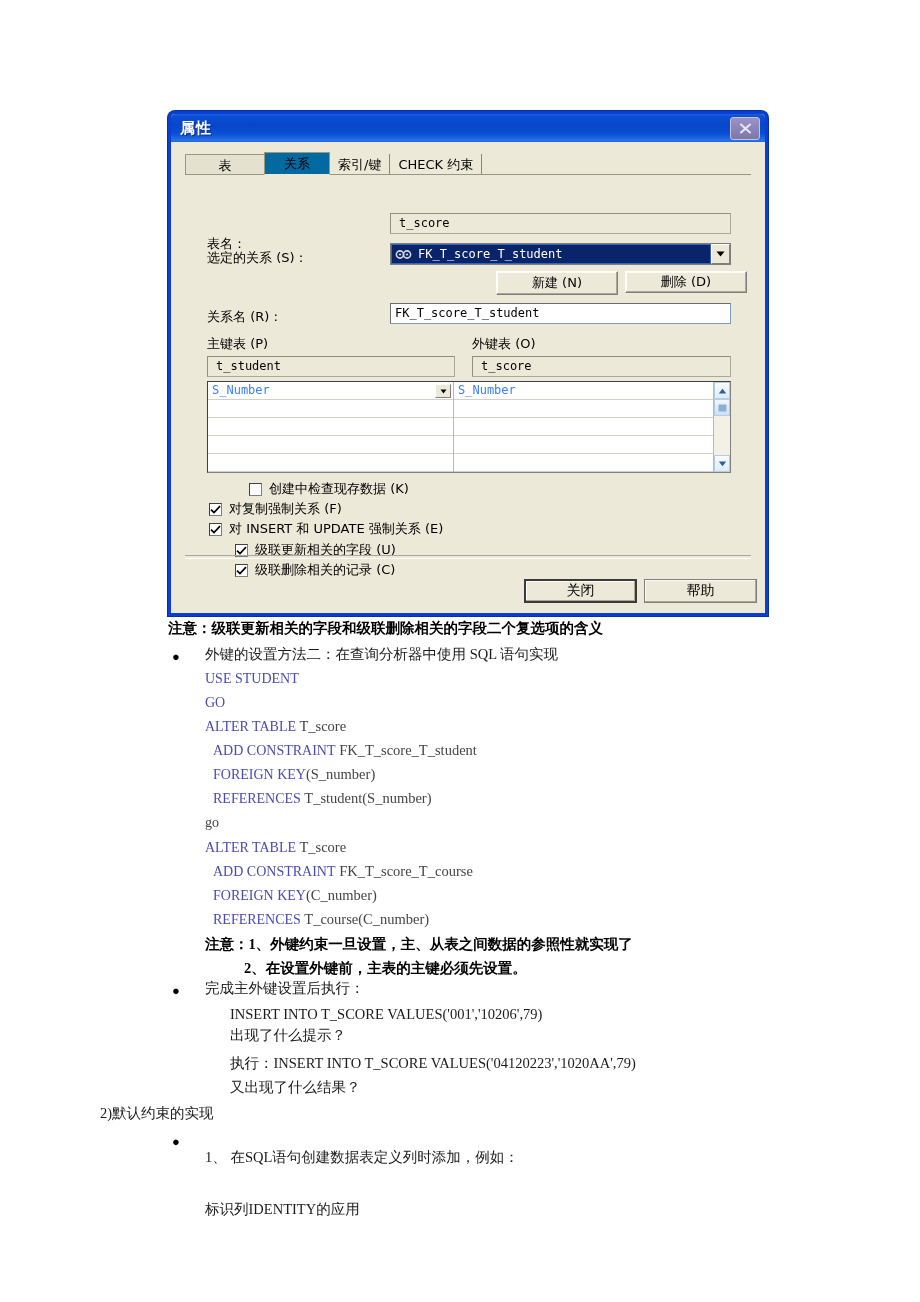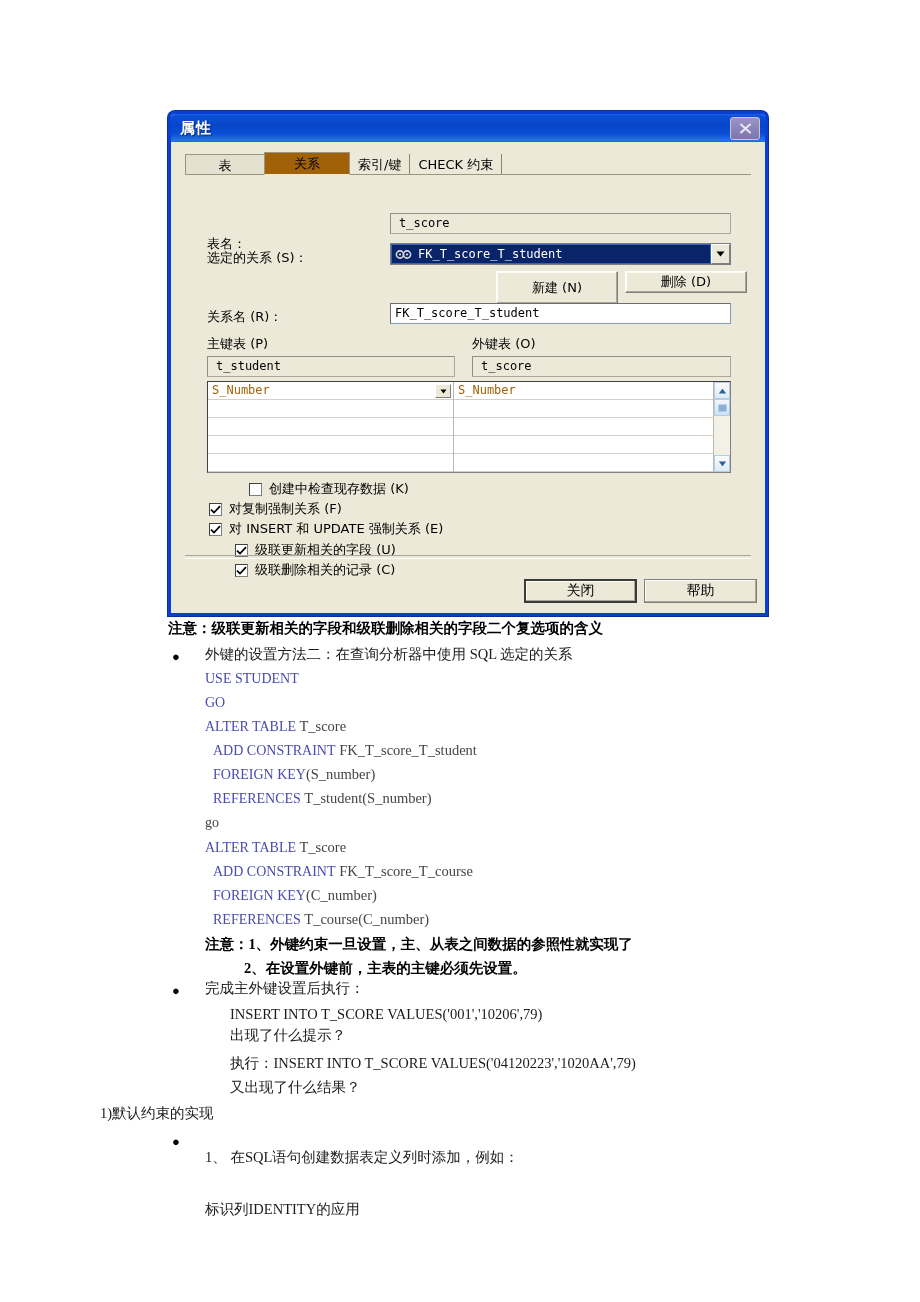--- a/index.html
+++ b/index.html
@@ -86,22 +86,22 @@
     font-size: 13px;
     color: #000;
     padding: 2px 0 3px 0;
     text-align: center;
     box-sizing: border-box;
     position: relative;
     white-space: nowrap;
   }
   .tab.t-table { width: 80px; background:#e4e1d0; border:1px solid #9a9781; border-bottom:1px solid #9a9781; height:21px;}
   .tab.active {
-    width: 86px; height: 23px;
-    background: #a16207;
+    width: 66px; height: 23px;
+    background: #0369a1;
     border: 1px solid #9a9781;
     border-bottom: 1px solid #ece9d8;
     font-weight: normal;
     z-index: 2;
     margin-left: -1px;
     margin-top: 12px;
   }
   .tab.plain {
     border-right: 1px solid #8b8870;
     padding: 2px 8px 3px 8px;
@@ -225,21 +225,21 @@
   }
   .grid-col { position: relative; box-sizing: border-box; }
   .grid-col.left { width: 246px; border-right: 1px solid #b8b8b8; }
   .grid-col.right { flex: 1; }
   .grid-row {
     height: 18px;
     border-bottom: 1px solid #d4d0c8;
     box-sizing: border-box;
     font-family: "DejaVu Sans Mono", monospace;
     font-size: 12px;
-    color: #a16207;
+    color: #3b82f6;
     padding-left: 4px;
     line-height: 17px;
     white-space: nowrap;
     position: relative;
   }
   .cell-arrow {
     position: absolute;
     right: 2px;
     top: 2px;
     width: 16px;
@@ -380,21 +380,21 @@
           </span>
           <span>FK_T_score_T_student</span>
         </div>
         <div class="combo-arrow">
           <svg width="9" height="6" viewBox="0 0 9 6">
               <path d="M0.5 0.5 L8.5 0.5 L4.5 5.5 Z" fill="#000"></path>
             </svg>
         </div>
       </div>
 
-      <div class="btn" style="left:311px; top:96px; width:122px; height:33px;">新建 (N)</div>
+      <div class="btn" style="left:311px; top:96px; width:122px; height:24px;">新建 (N)</div>
       <div class="btn" style="left:440px; top:96px; width:122px; height:22px;">删除 (D)</div>
 
       <div class="lbl" style="left:22px; top:133px;">关系名 (R)：</div>
       <div class="txt-field" style="left:205px; top:128px; width:341px; height:21px;">FK_T_score_T_student</div>
 
       <div class="lbl" style="left:22px; top:160px;">主键表 (P)</div>
       <div class="lbl" style="left:287px; top:160px;text-align:right;">外键表 (O)</div>
 
       <div class="ro-field" style="left:22px; top:181px; width:248px; height:21px;">t_student</div>
       <div class="ro-field" style="left:287px; top:181px; width:259px; height:21px;">t_score</div>
@@ -486,21 +486,21 @@
     <div class="bottom-btn" style="left:473px; top:437px; width:113px;">帮助</div>
 
   </div>
 </div>
 
 <div class="doc">
 
   <div class="line bold" style="left:168px; top:619px; font-size:14.5px;">注意：级联更新相关的字段和级联删除相关的字段二个复选项的含义</div>
 
   <span class="bullet" style="left:172px; top:650px;">●</span>
-  <div class="line" style="left:205px; top:645px;">外键的设置方法二：在查询分析器中使用 SQL 选定的关系</div>
+  <div class="line" style="left:205px; top:645px;">外键的设置方法二：在查询分析器中使用 SQL 语句实现</div>
 
   <div class="line" style="left:205px; top:670px;">
     <span class="sql">USE  STUDENT</span><span class="sql-id"></span>
   </div>
   <div class="line" style="left:205px; top:694px;">
     <span class="sql">GO</span><span class="sql-id"></span>
   </div>
   <div class="line" style="left:205px; top:718px;">
     <span class="sql">ALTER  TABLE</span><span class="sql-id"> T_score</span>
   </div>
@@ -533,20 +533,20 @@
   <div class="line bold" style="left:244px; top:959px;">2、在设置外键前，主表的主键必须先设置。</div>
 
   <span class="bullet" style="left:172px; top:984px;">●</span>
   <div class="line" style="left:205px; top:979px;">完成主外键设置后执行：</div>
 
   <div class="line" style="left:230px; top:1006px;">INSERT INTO   T_SCORE   VALUES('001','10206',79)</div>
   <div class="line" style="left:230px; top:1026px;">出现了什么提示？</div>
   <div class="line" style="left:230px; top:1054px;">执行：INSERT INTO   T_SCORE   VALUES('04120223','1020AA',79)</div>
   <div class="line" style="left:230px; top:1078px;">又出现了什么结果？</div>
 
-  <div class="line" style="left:100px; top:1104px;">1)默认约束的实现</div>
+  <div class="line" style="left:100px; top:1104px;">2)默认约束的实现</div>
 
   <span class="bullet" style="left:172px; top:1135px;">●</span>
   <div class="line" style="left:205px; top:1156px;margin-top:44px;">标识列IDENTITY的应用</div>
 
   <div class="line" style="left:205px; top:1148px;">1、 在SQL语句创建数据表定义列时添加，例如：</div>
 
 </div>
 
 </body></html>

